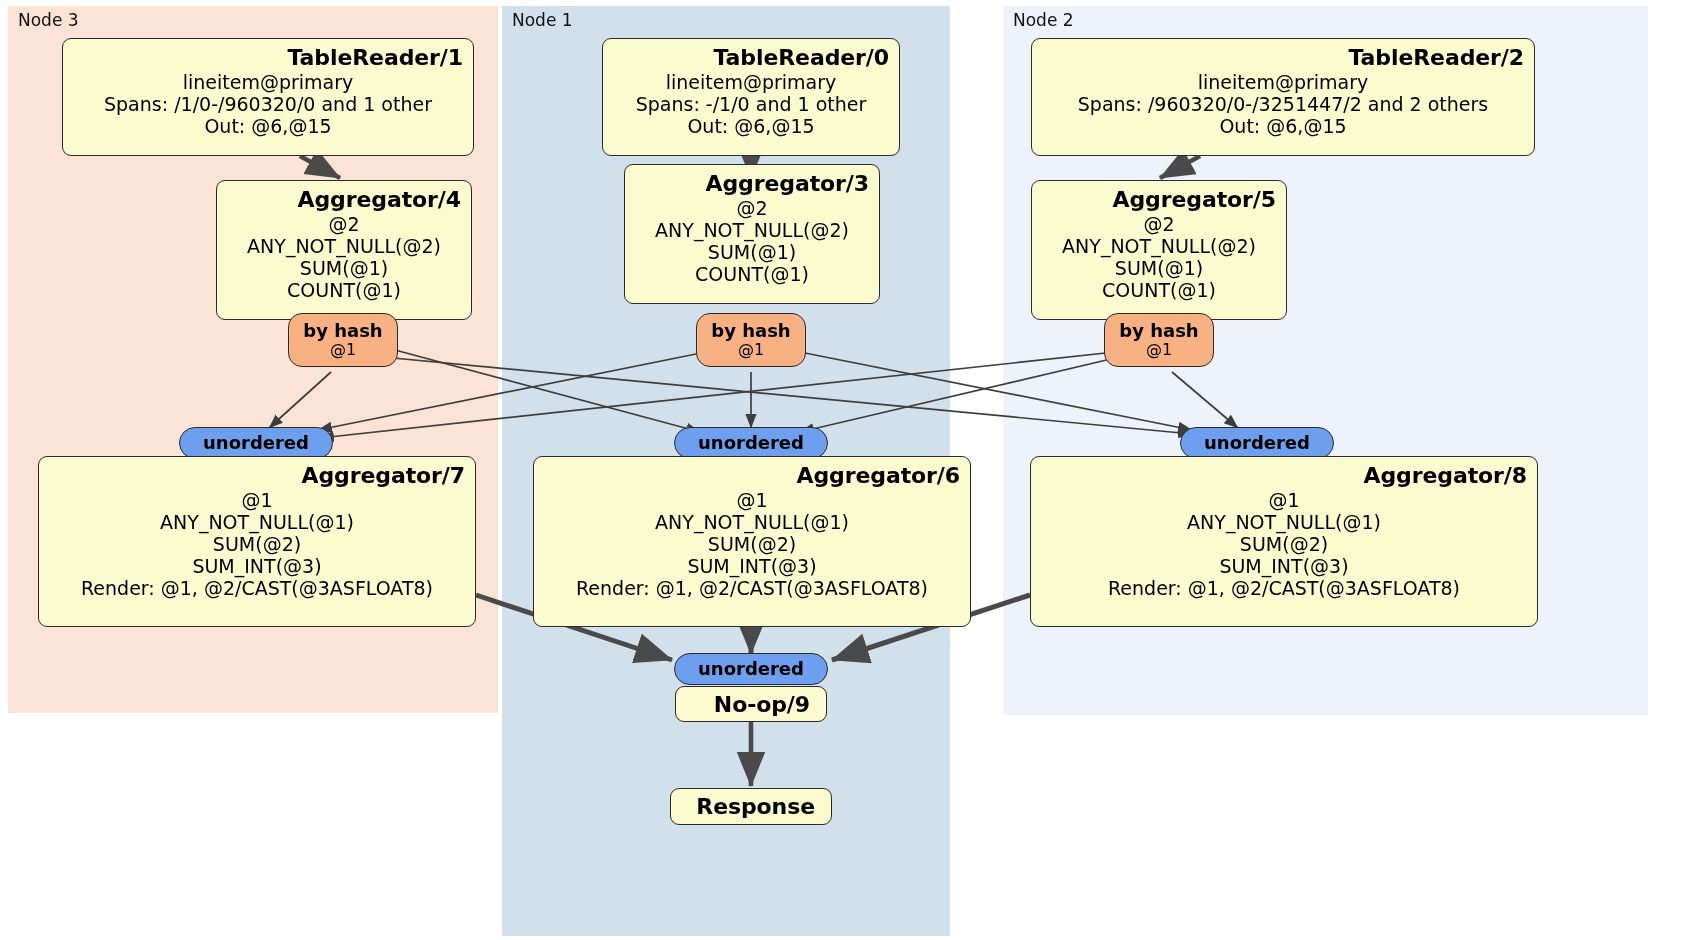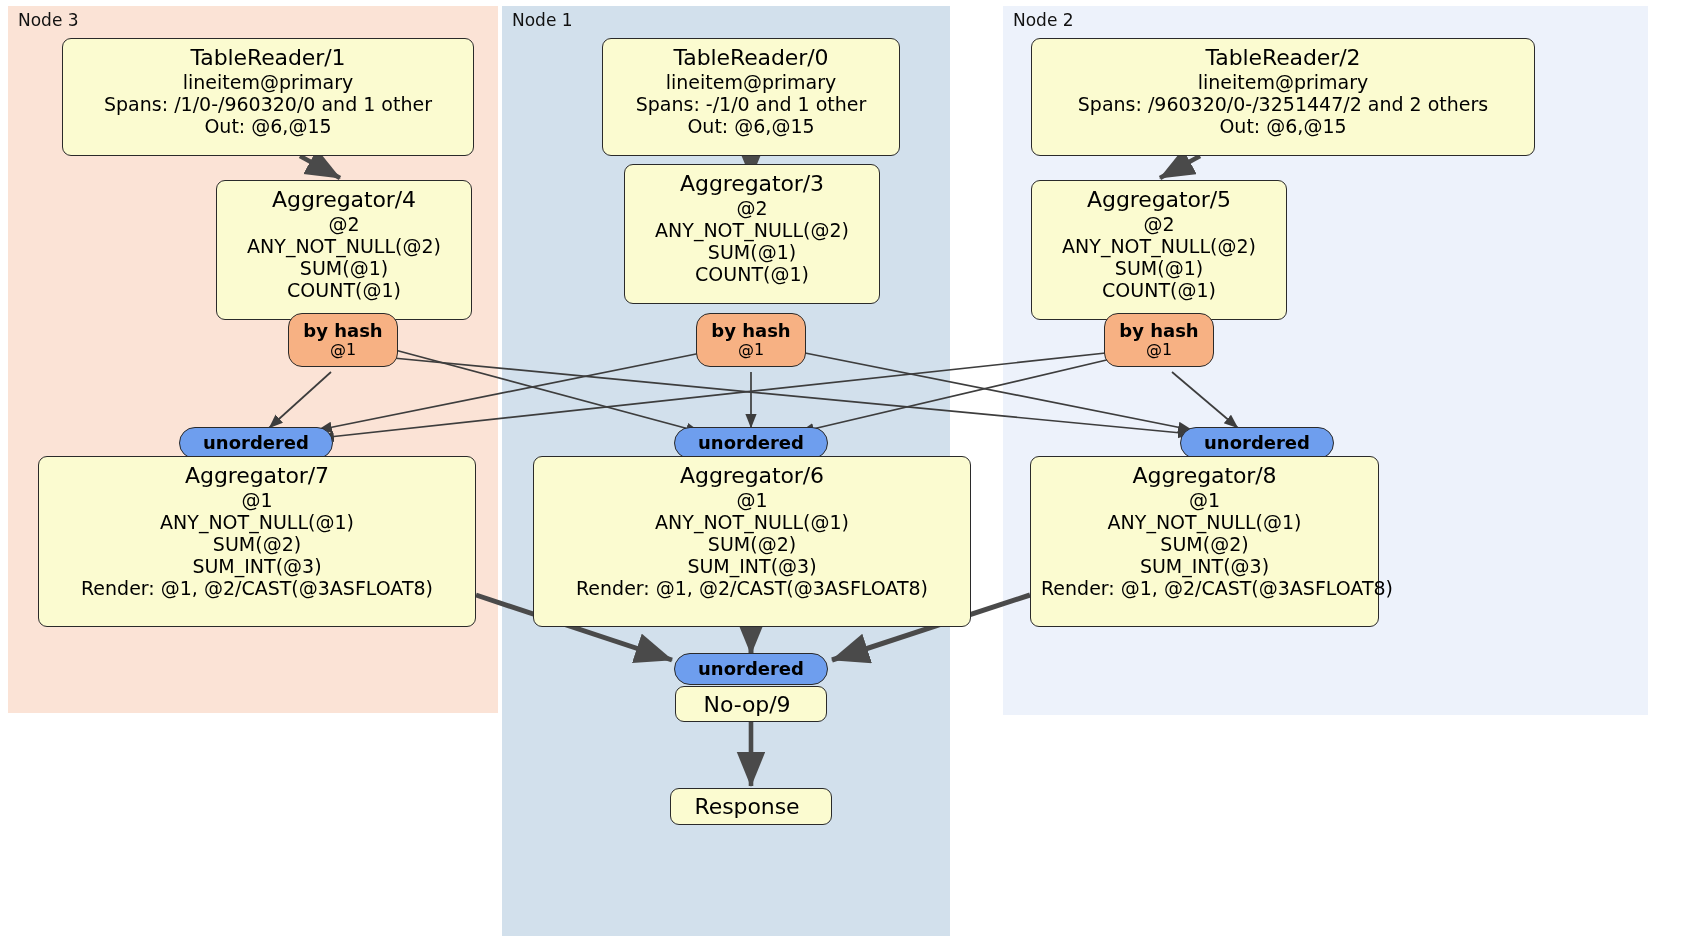--- a/index.html
+++ b/index.html
@@ -26,27 +26,27 @@
   .proc{
     position:absolute;box-sizing:border-box;
     background:#fbfbd0;
     border:1.6px solid #2a2a2a;
     border-radius:9px;
     text-align:center;
     padding:6px 10px 7px 10px;
     color:#000;
   }
   .proc .ttl{
-    font-size:22px;font-weight:normal;line-height:1.16;
-    letter-spacing:-0.1px;white-space:nowrap;
+    font-size:22px;font-weight:bold;line-height:1.16;
+    letter-spacing:-0.1px;white-space:nowrap;text-align:right;
   }
   .proc .ln{
     font-size:19px;line-height:1.17;white-space:nowrap;
   }
-  .proc.compact{padding:5px 24px 6px 16px;}
+  .proc.compact{padding:5px 16px 6px 16px;}
   .proc.compact .ttl{font-size:22px;}
 
   
   .pill{
     position:absolute;box-sizing:border-box;
     border:1.6px solid #2a2a2a;
     border-radius:17px;
     text-align:center;
     color:#000;
     display:flex;flex-direction:column;
@@ -200,21 +200,21 @@
 
   <div class="proc" style="left:533px;top:456px;width:438px;height:171px;">
     <div class="ttl">Aggregator/6</div>
     <div class="ln">@1</div>
     <div class="ln">ANY_NOT_NULL(@1)</div>
     <div class="ln">SUM(@2)</div>
     <div class="ln">SUM_INT(@3)</div>
     <div class="ln">Render: @1, @2/CAST(@3ASFLOAT8)</div>
   </div>
 
-  <div class="proc" style="left:1030px;top:456px;width:349px;height:171px;">
+  <div class="proc" style="left:1030px;top:456px;width:508px;height:171px;">
     <div class="ttl">Aggregator/8</div>
     <div class="ln">@1</div>
     <div class="ln">ANY_NOT_NULL(@1)</div>
     <div class="ln">SUM(@2)</div>
     <div class="ln">SUM_INT(@3)</div>
     <div class="ln">Render: @1, @2/CAST(@3ASFLOAT8)</div>
   </div>
 
   <div class="pill unord" style="left:674px;top:653px;width:154px;height:32px;">
     <div class="pt">unordered</div>

